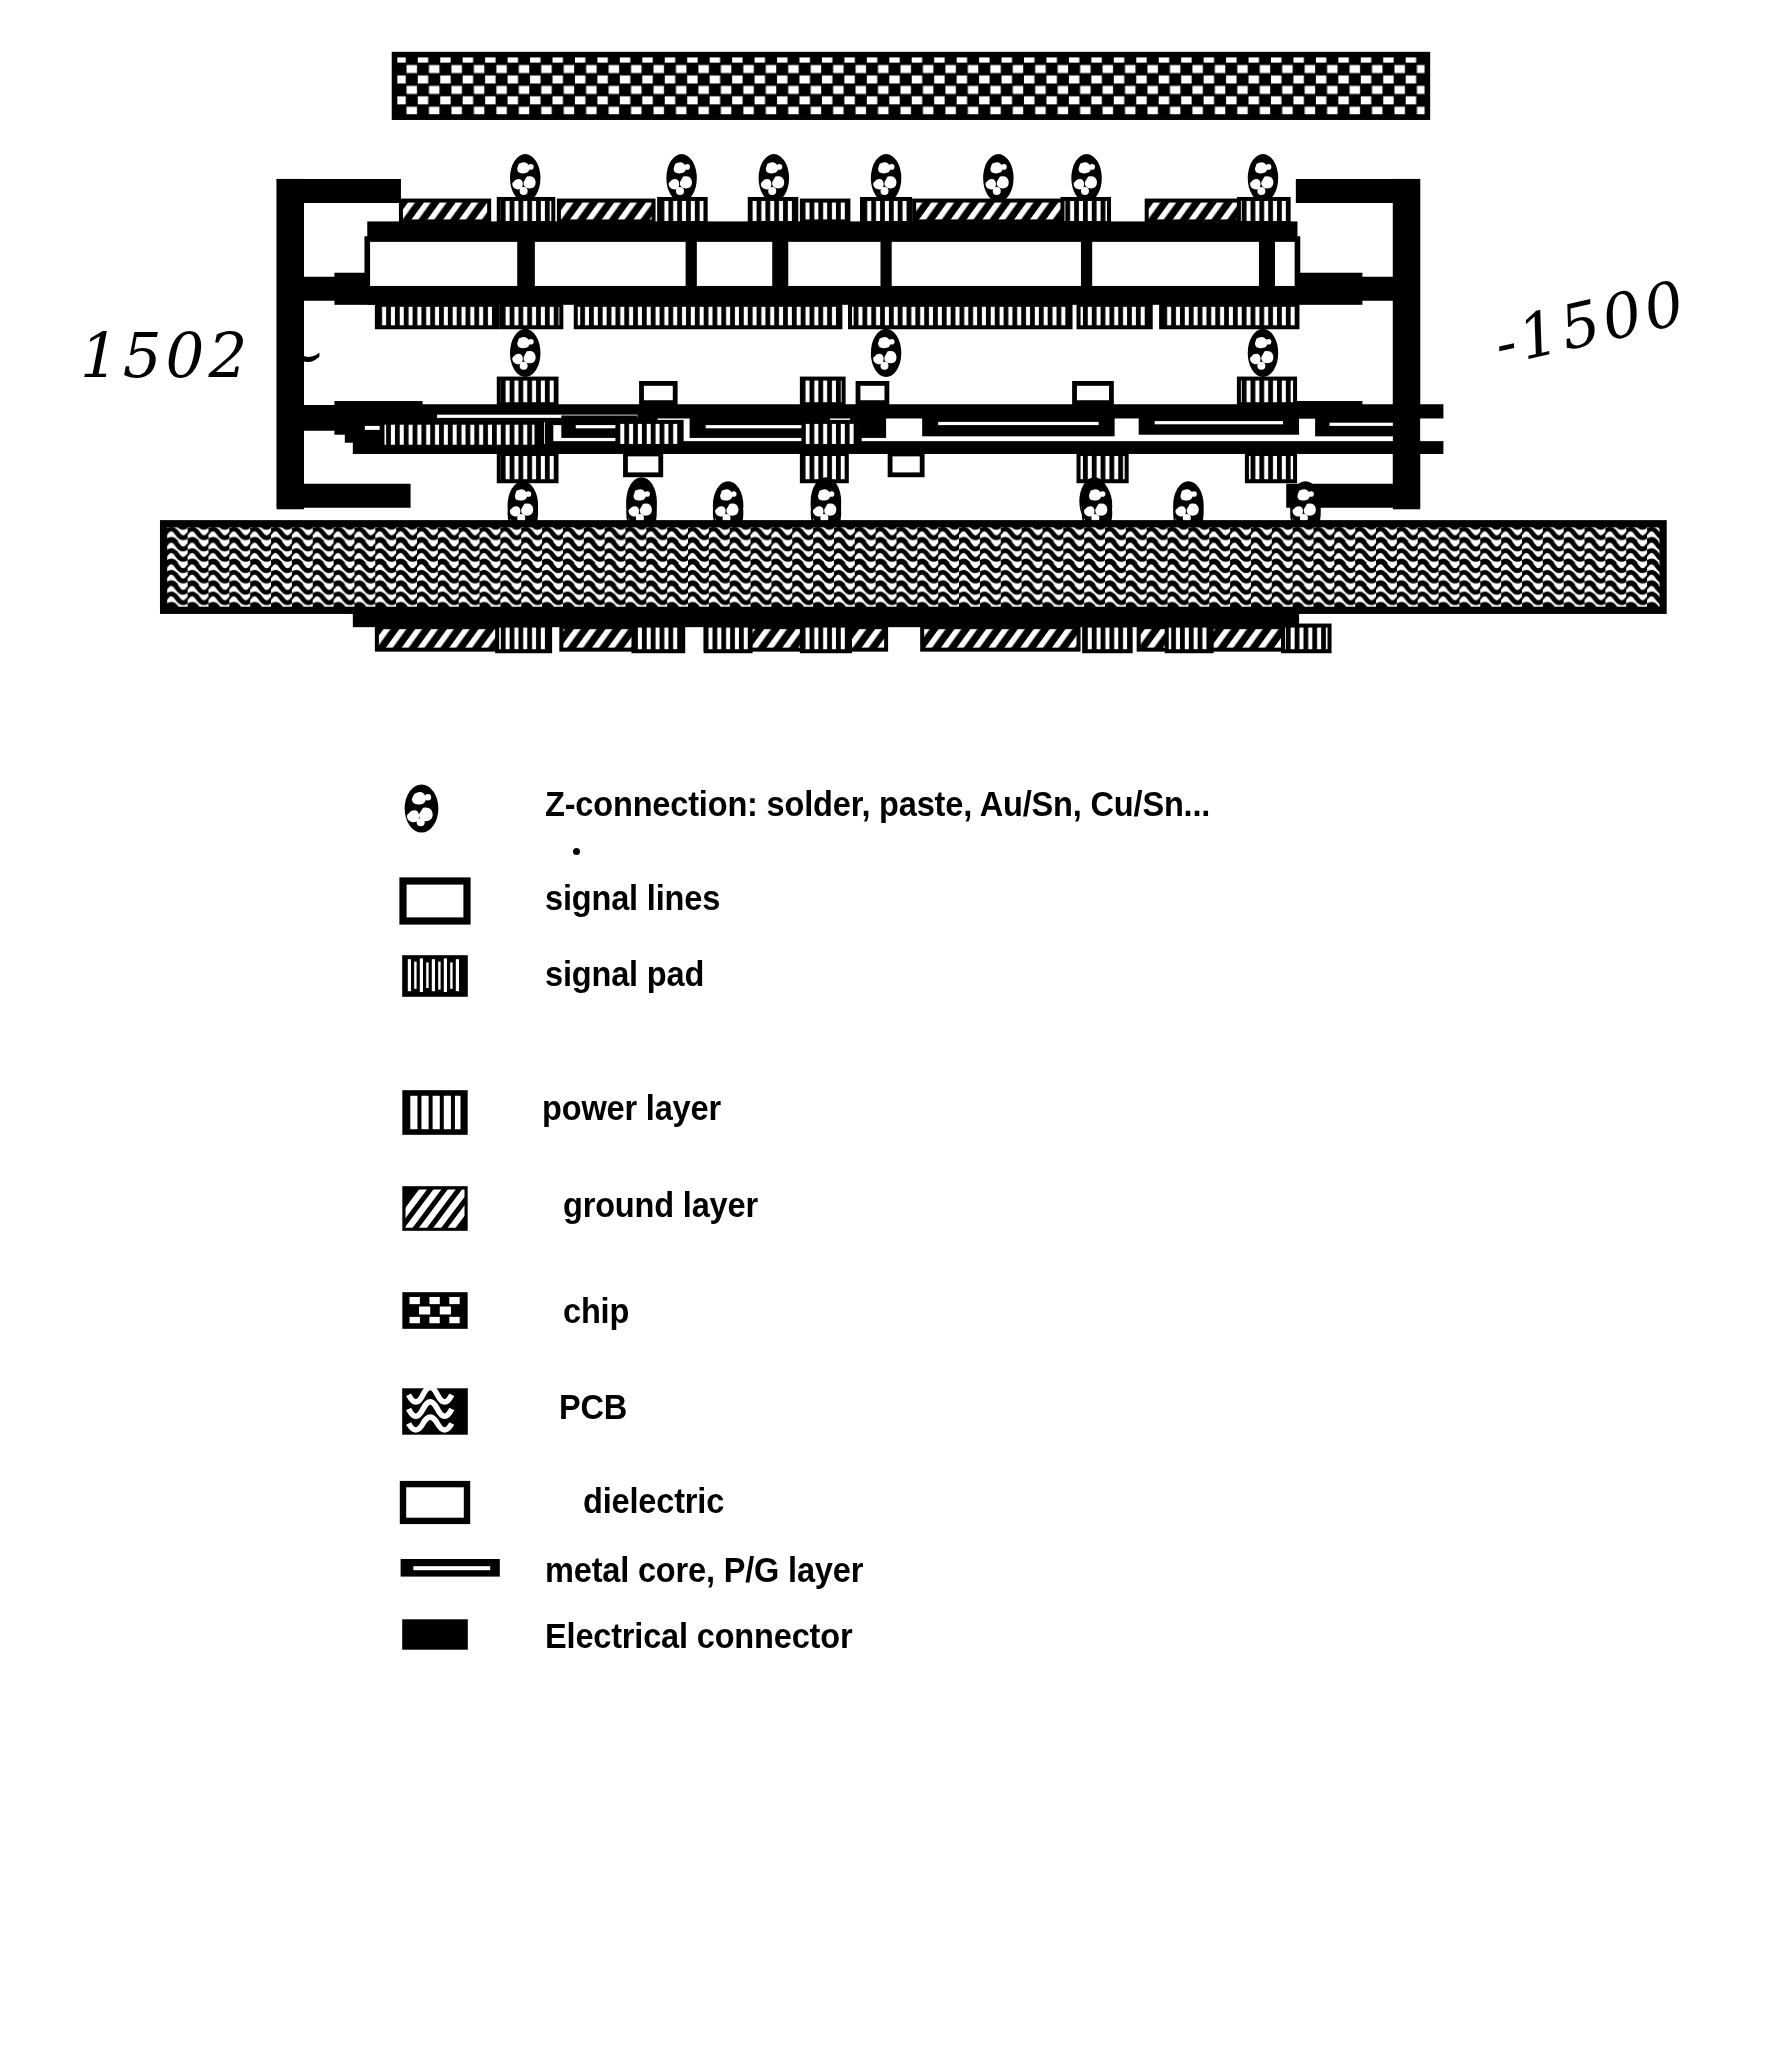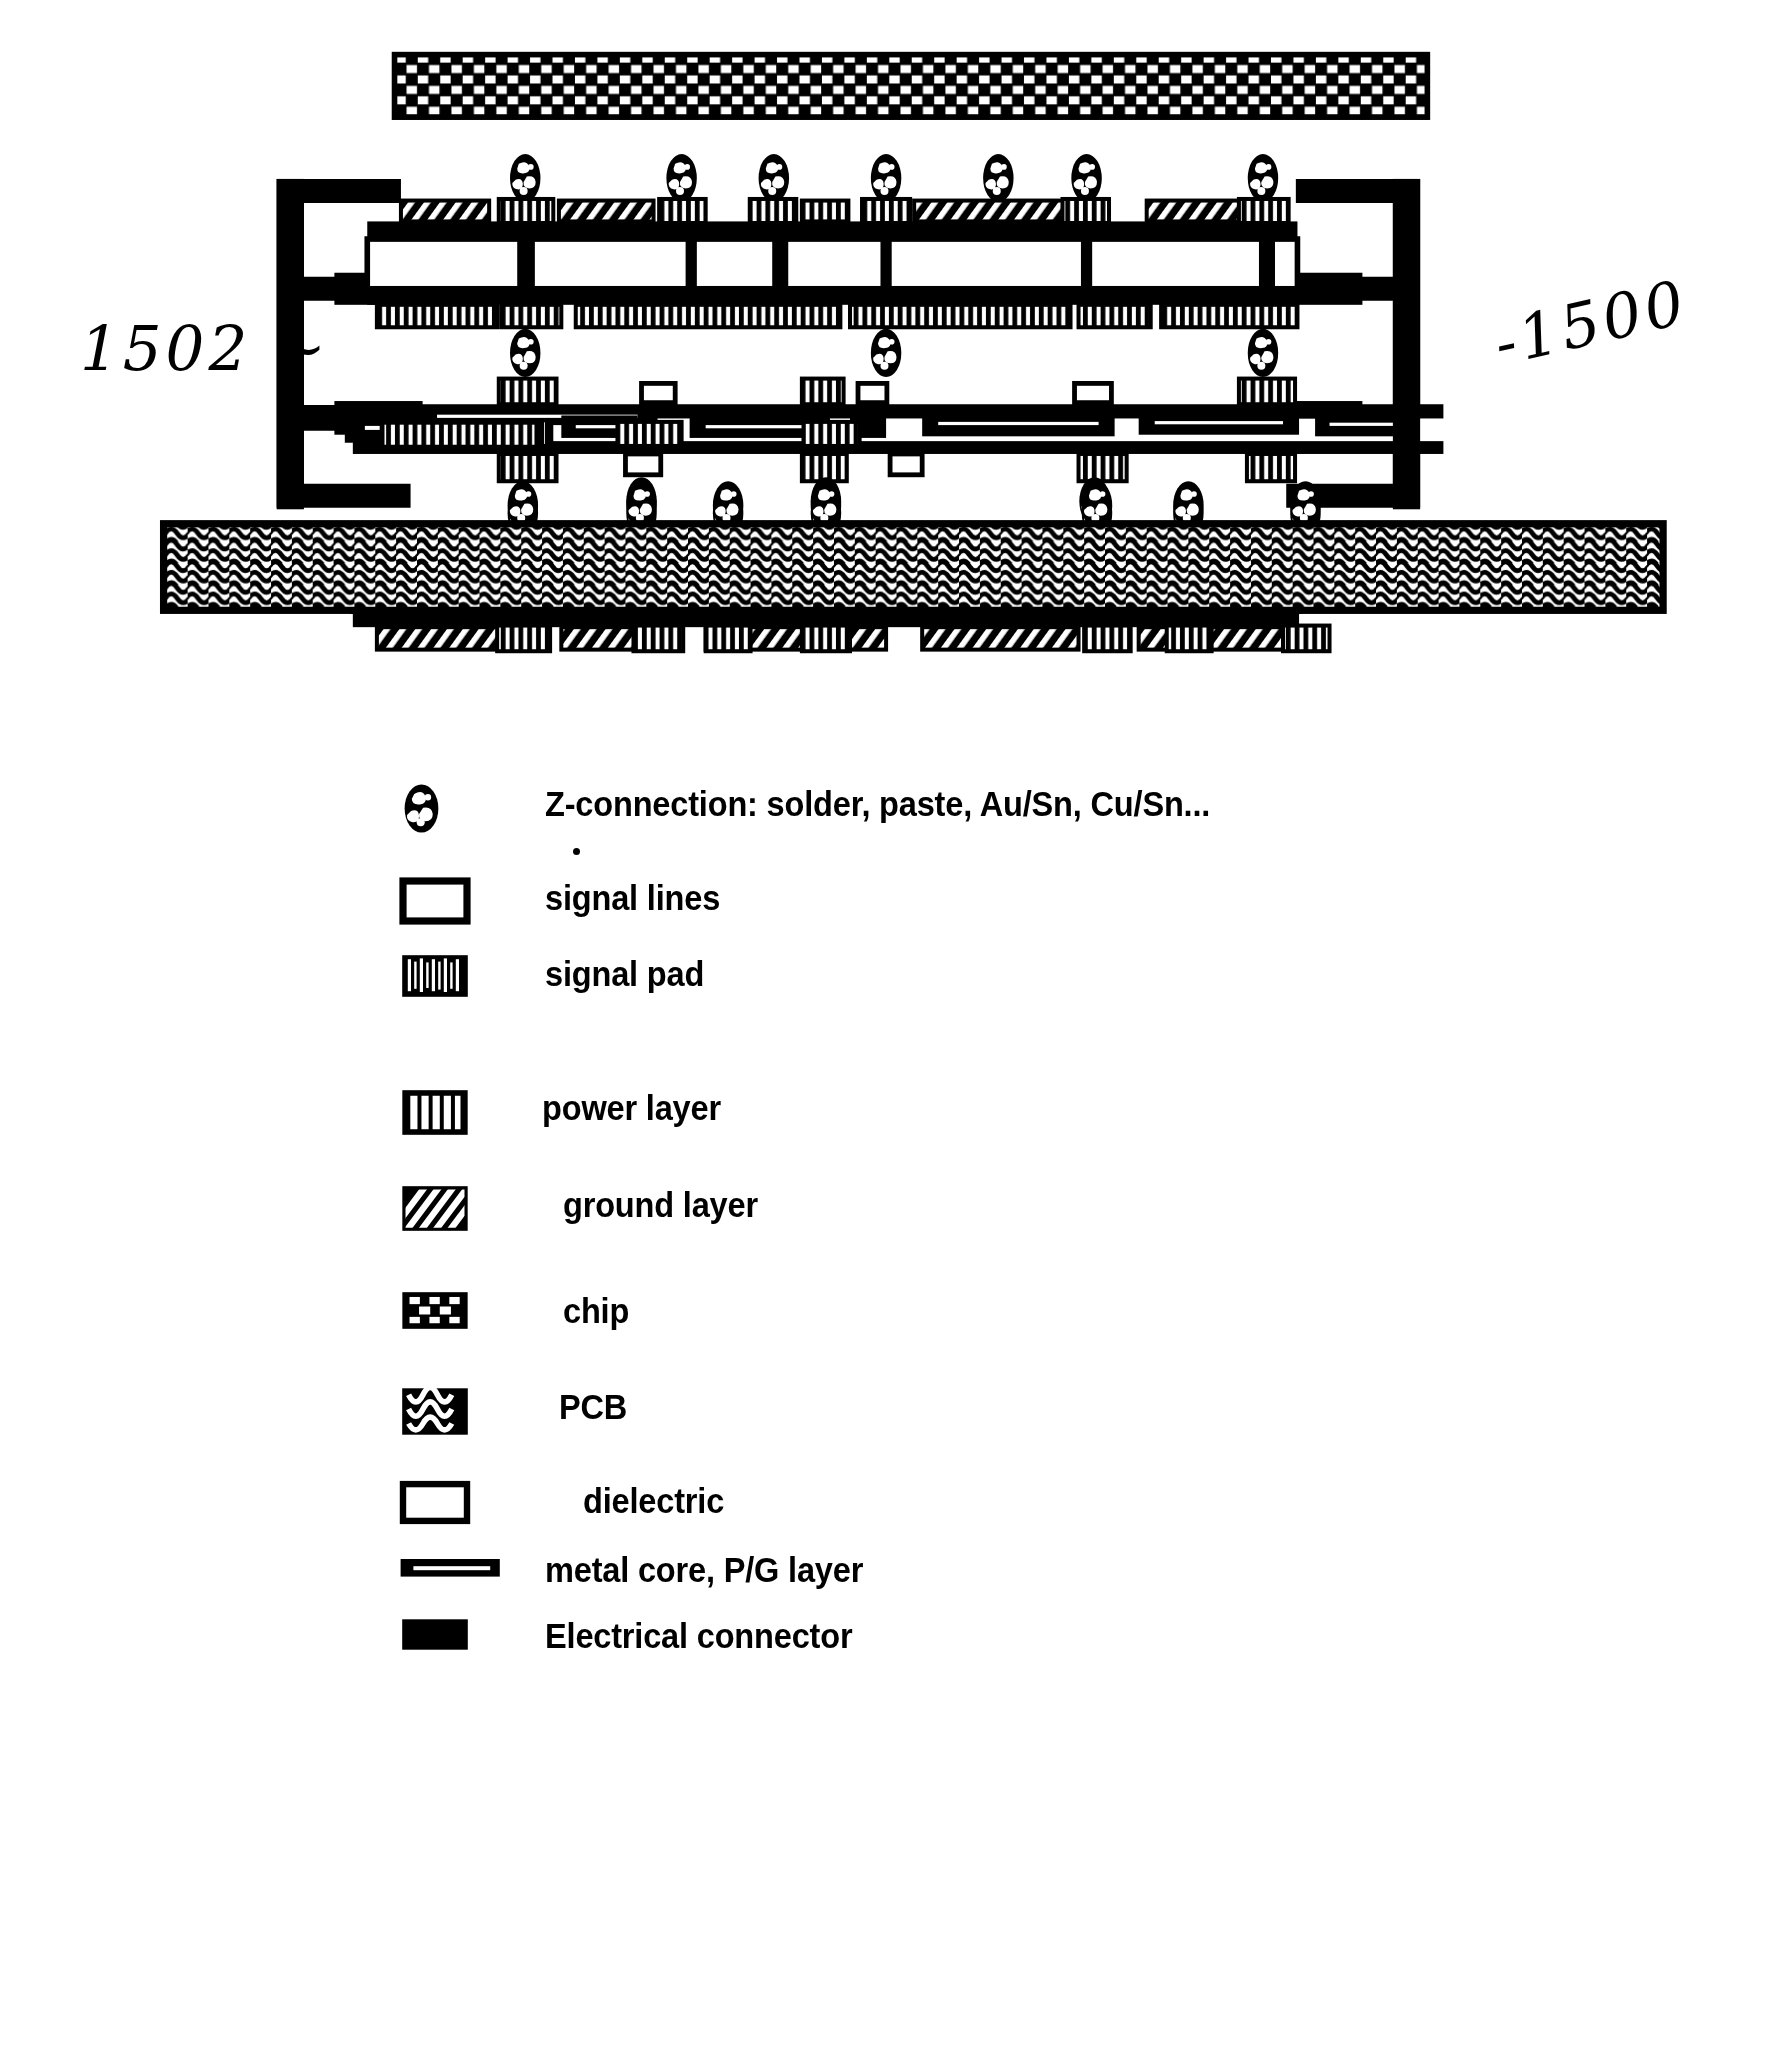--- a/index.html
+++ b/index.html
@@ -364,21 +364,21 @@
       <rect x="204" y="653" width="1870" height="108" fill="url(#pat-wave)"></rect>
       <rect x="204" y="653" width="1870" height="108" fill="none" stroke="#000" stroke-width="9"></rect>
     </g>
 
     <g>
       <rect x="345" y="223" width="34" height="412" fill="#000"></rect>
       <rect x="1737" y="223" width="34" height="412" fill="#000"></rect>
     </g>
   </svg>
 
-  <div class="handnum" style="left:80px; top:313px;">1502 ~</div>
+  <div class="handnum" style="left:80px; top:320px;">1502 ~</div>
 
   <div class="handnum" style="left:1493px; top:287px; transform:rotate(-13deg);">-1500</div>
 
   <div id="legend">
 
     <div class="legend-row">
       <div class="legend-swatch" style="top:0px;">
         <svg width="45" height="53" viewBox="-28 -33 56 66">
           <ellipse cx="0" cy="0" rx="21" ry="30" fill="#000"></ellipse>
           <path d="M -9 -18 q 10 -6 14 3 q 2 9 -7 10 q -10 1 -10 -7 z" fill="#fff"></path>

